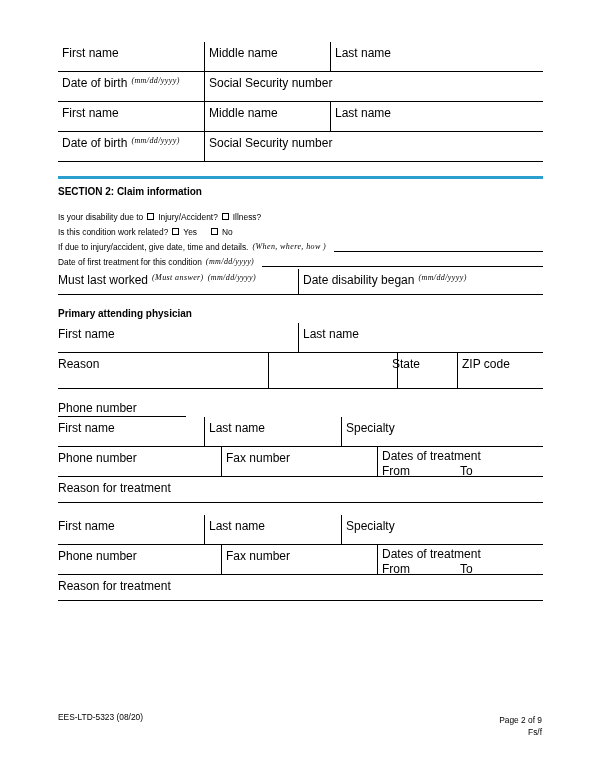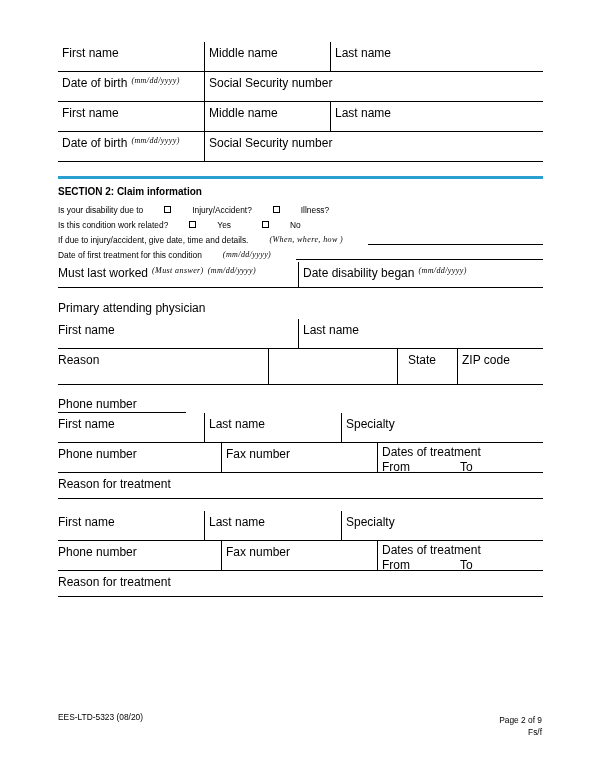--- a/index.html
+++ b/index.html
@@ -61,37 +61,36 @@
   
   .band {
     height: 3px;
     background: #2a9fd0;
     margin-top: 14px;
   }
   .sec-title {
     font-size: 10px;
     font-weight: bold;
     margin-top: 7px;
-    margin-bottom: 5px;
+    margin-bottom: 12px;
   }
   .sub-title {
-    font-size: 12px;
-    font-weight: normal;
+    font-size: 10px;
+    font-weight: bold;
     margin-top: 13px;
     margin-bottom: 4px;
   }
 
   
   .qline {
     font-size: 8.4px;
     height: 15px;
     display: flex;
     align-items: center;
     white-space: nowrap;
-    gap: 17px;
   }
   .cbox {
     display: inline-block;
     width: 7px;
     height: 7px;
     border: 1px solid #000;
     margin: 0 4px 0 4px;
     vertical-align: middle;
   }
   .ruleline {
@@ -236,21 +235,21 @@
         <span class="lbl">Last name</span>
       </div>
     </div>
 
     <div class="row" style="height:36px">
       <div class="cell" style="left:0;width:210px;padding-left:0">
         <span class="lbl">Reason</span>
       </div>
       <div class="vline" style="left:210px"></div>
       <div class="vline" style="left:339px"></div>
-      <div class="cell" style="left:346px;width:60px">
+      <div class="cell" style="left:330px;width:60px">
         <span class="lbl">State</span>
       </div>
       <div class="vline" style="left:399px"></div>
       <div class="cell" style="left:400px;right:0">
         <span class="lbl">ZIP code</span>
       </div>
     </div>
 
     <div class="spacer8"></div>
     <div class="phone-row">

